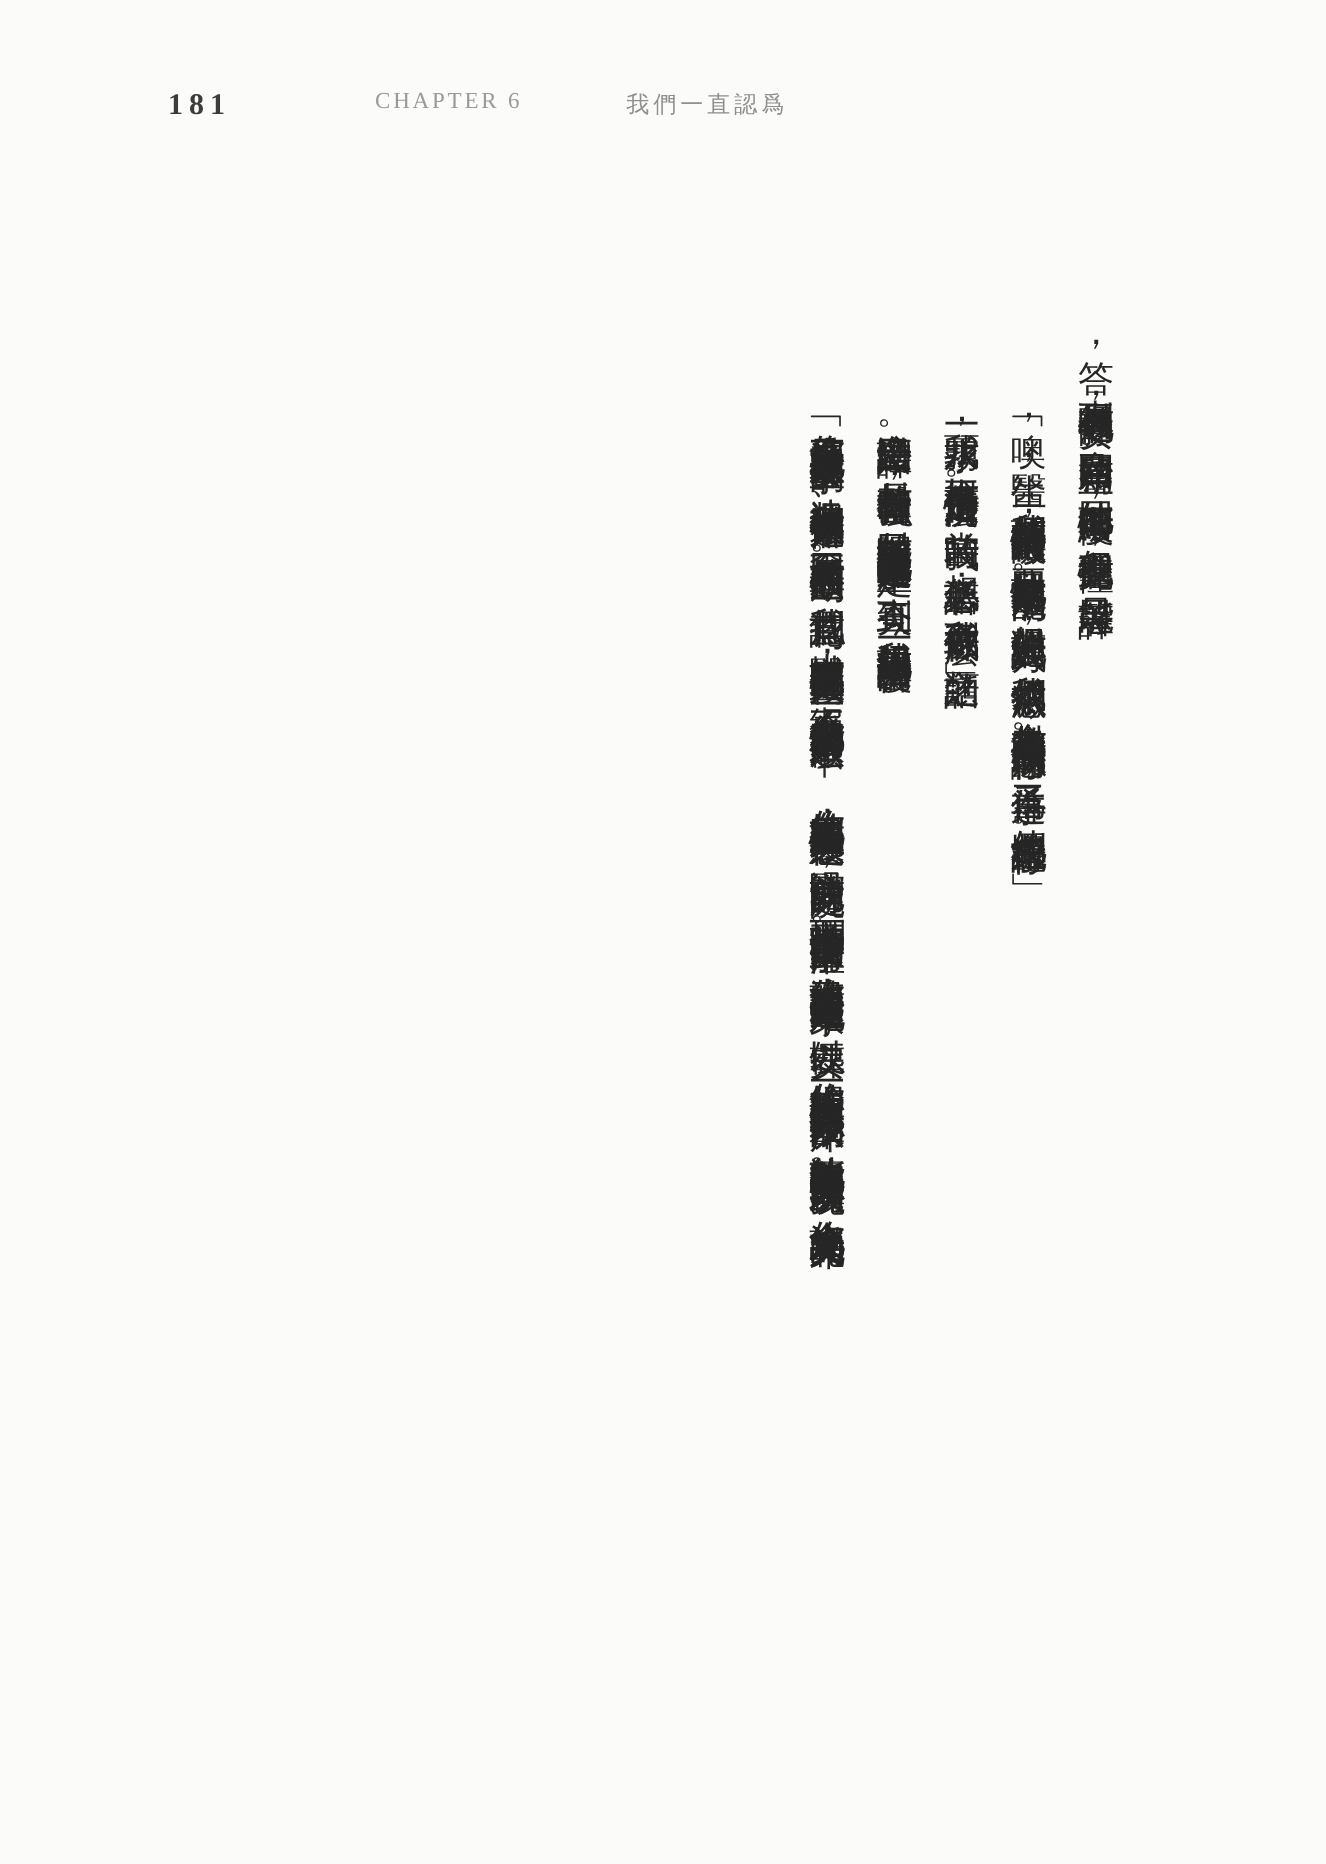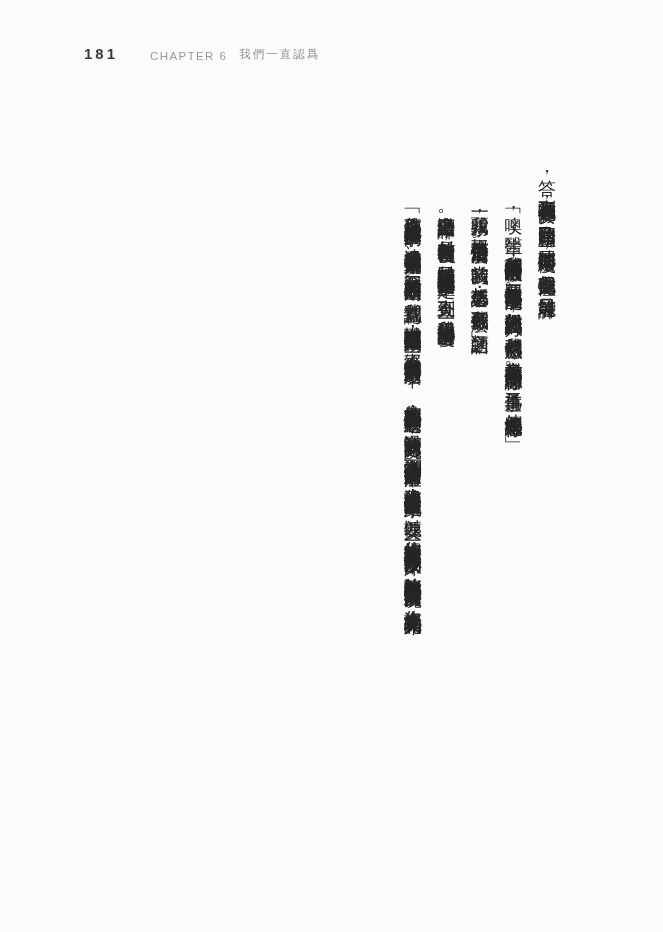--- a/index.html
+++ b/index.html
@@ -16,23 +16,24 @@
   .page {
     position: absolute;
     inset: 0;
   }
   
   .running-head {
     position: absolute;
     top: 45px;
     left: 84px;
     display: flex;
-    align-items: flex-end;
-    font-family: Liberation Sans, sans-serif;
+    align-items: flex-start;
+    font-family: Liberation Serif, serif;
     white-space: nowrap;
+    gap: 40px;
   }
   .page-number {
     font-size: 15px;
     font-weight: bold;
     letter-spacing: 3px;
     color: #3c3c3c;
   }
   .chapter-label {
     margin-left: 32px;
     font-size: 11.5px;

